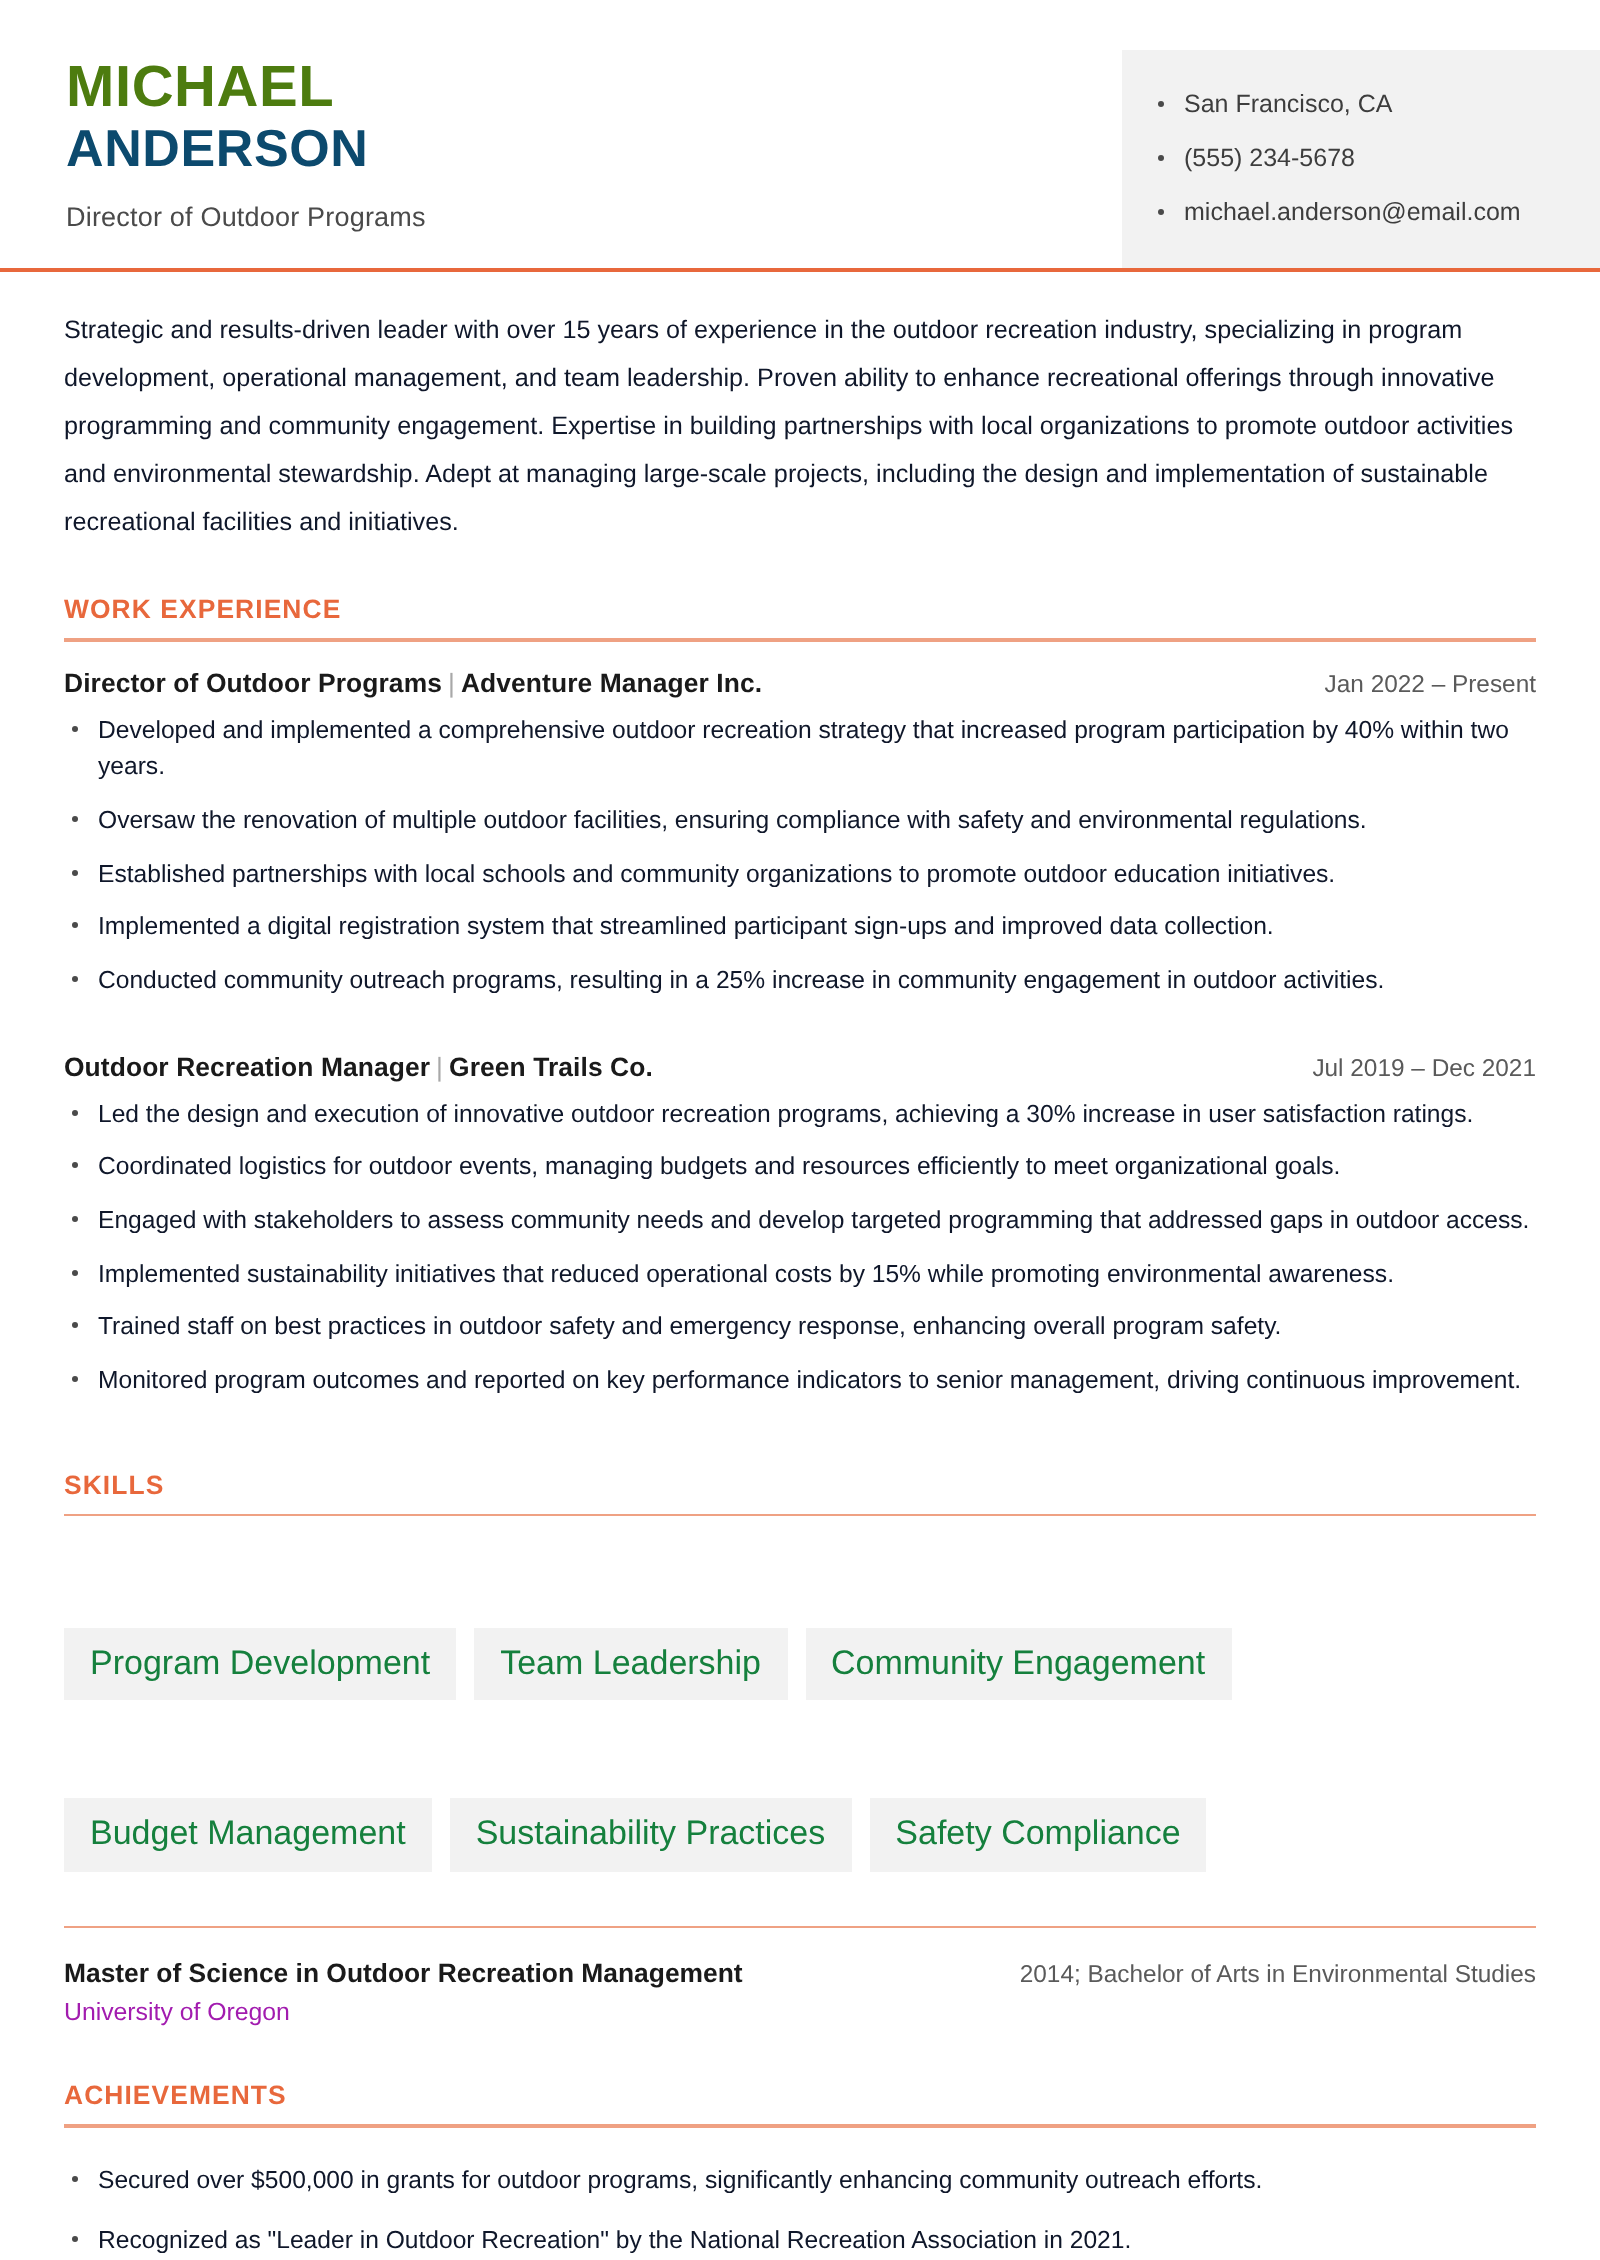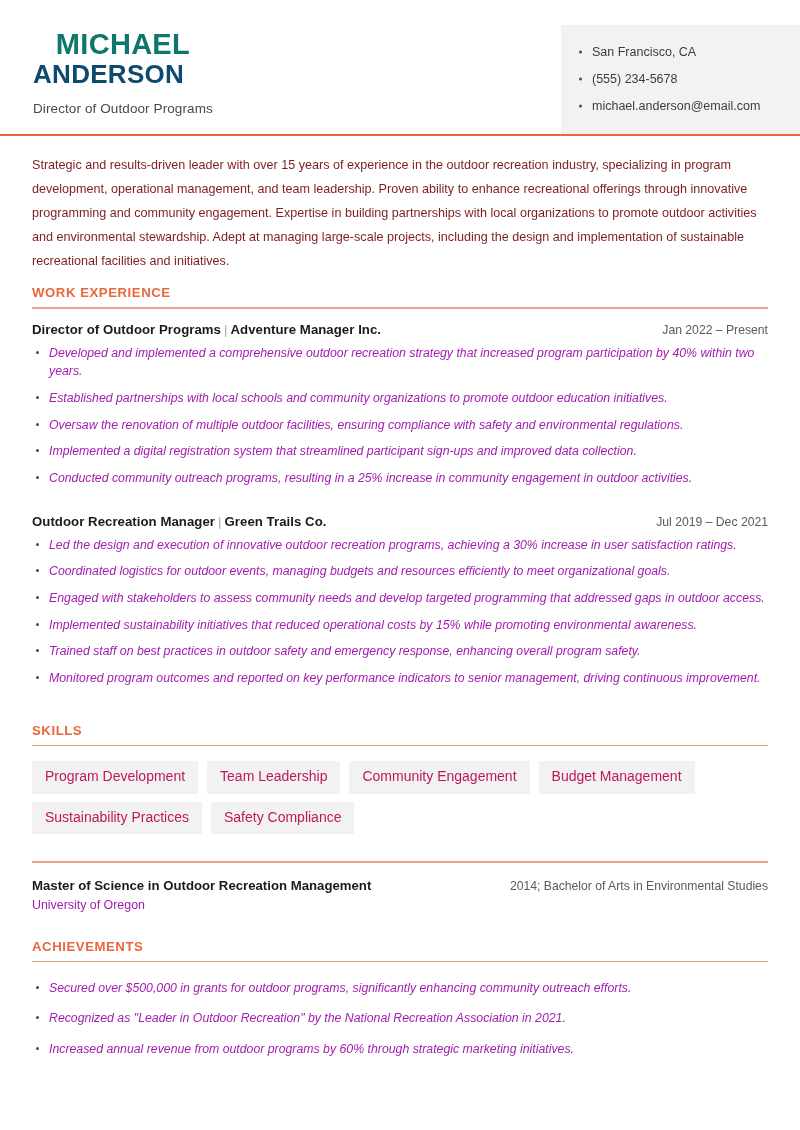--- a/index.html
+++ b/index.html
@@ -35,24 +35,23 @@
 
   .header-left {
     padding-left: 33px;
     padding-top: 3px;
   }
 
   .name-first {
     font-size: 29px;
     font-weight: bold;
     letter-spacing: 0.3px;
-    color: #0f766e;
+    color: #4d7c0f;
     line-height: 1.12;
     text-transform: uppercase;
-    text-align: center;
   }
 
   .name-last {
     font-size: 26px;
     font-weight: bold;
     letter-spacing: 0.3px;
     color: #0c4a6e;
     line-height: 1.12;
     text-transform: uppercase;
   }
@@ -104,21 +103,21 @@
   }
 
   
   .content {
     padding: 0 32px;
   }
 
   .summary {
     font-size: 12.6px;
     line-height: 1.92;
-    color: #7f1d1d;
+    color: #0f172a;
     margin: 17px 0 0 0;
     padding-right: 2px;
   }
 
   
   .section {
     margin-top: 25px;
   }
 
   .section-title {
@@ -174,24 +173,23 @@
 
   ul.bullets {
     list-style: none;
     margin: 0;
     padding: 0;
   }
 
   ul.bullets li {
     font-size: 12.3px;
     line-height: 1.48;
-    color: #a21caf;
+    color: #0f172a;
     position: relative;
     padding: 0 0 8.5px 17px;
-    font-style: italic;
   }
 
   ul.bullets li .bullet-dot {
     position: absolute;
     left: 4px;
     top: 7px;
     width: 3px;
     height: 3px;
     border-radius: 50%;
     background: #4a4a4a;
@@ -200,25 +198,26 @@
   
   .chips {
     display: flex;
     flex-wrap: wrap;
     gap: 8px 9px;
     padding-top: 1px;
   }
 
   .chip {
     background: #f2f2f2;
-    font-size: 14px;
-    color: #be185d;
+    font-size: 17px;
+    color: #15803d;
     padding: 7px 13px 8px 13px;
     line-height: 1.25;
     white-space: nowrap;
+    margin-top: 41px;
   }
 
   
   .edu-row {
     display: flex;
     align-items: baseline;
     justify-content: space-between;
   }
 
   .edu-degree {
@@ -237,21 +236,21 @@
   .edu-school {
     font-size: 12.4px;
     color: #a21caf;
     margin-top: 5px;
   }
 
   
   .section-skills .section-rule { margin-bottom: 14px; }
   .section-achievements .section-rule { margin-bottom: 17px; }
   .section-education .section-rule { margin-bottom: 15px; }
-  .section-experience { margin-top: 12px; }
+  .section-experience { margin-top: 24px; }
   .section-skills { margin-top: 27px; }
   .section-education { margin-top: 27px; }
   .section-achievements { margin-top: 27px; }
   .section-achievements ul.bullets li { padding-bottom: 12px; }
 </style>
 </head>
 <body>
 
 <div class="page">
 
@@ -290,22 +289,22 @@
 
       <div class="job">
         <div class="job-head">
           <div class="job-role">
             <span>Director of Outdoor Programs</span><span class="job-sep">|</span><span>Adventure Manager Inc.</span>
           </div>
           <div class="job-dates">Jan 2022 – Present</div>
         </div>
         <ul class="bullets">
           <li><span class="bullet-dot"></span><span>Developed and implemented a comprehensive outdoor recreation strategy that increased program participation by 40% within two years.</span></li>
+          <li><span class="bullet-dot"></span><span>Oversaw the renovation of multiple outdoor facilities, ensuring compliance with safety and environmental regulations.</span></li>
           <li><span class="bullet-dot"></span><span>Established partnerships with local schools and community organizations to promote outdoor education initiatives.</span></li>
-          <li><span class="bullet-dot"></span><span>Oversaw the renovation of multiple outdoor facilities, ensuring compliance with safety and environmental regulations.</span></li>
           <li><span class="bullet-dot"></span><span>Implemented a digital registration system that streamlined participant sign-ups and improved data collection.</span></li>
           <li><span class="bullet-dot"></span><span>Conducted community outreach programs, resulting in a 25% increase in community engagement in outdoor activities.</span></li>
         </ul>
       </div>
 
       <div class="job">
         <div class="job-head">
           <div class="job-role">
             <span>Outdoor Recreation Manager</span><span class="job-sep">|</span><span>Green Trails Co.</span>
           </div>

